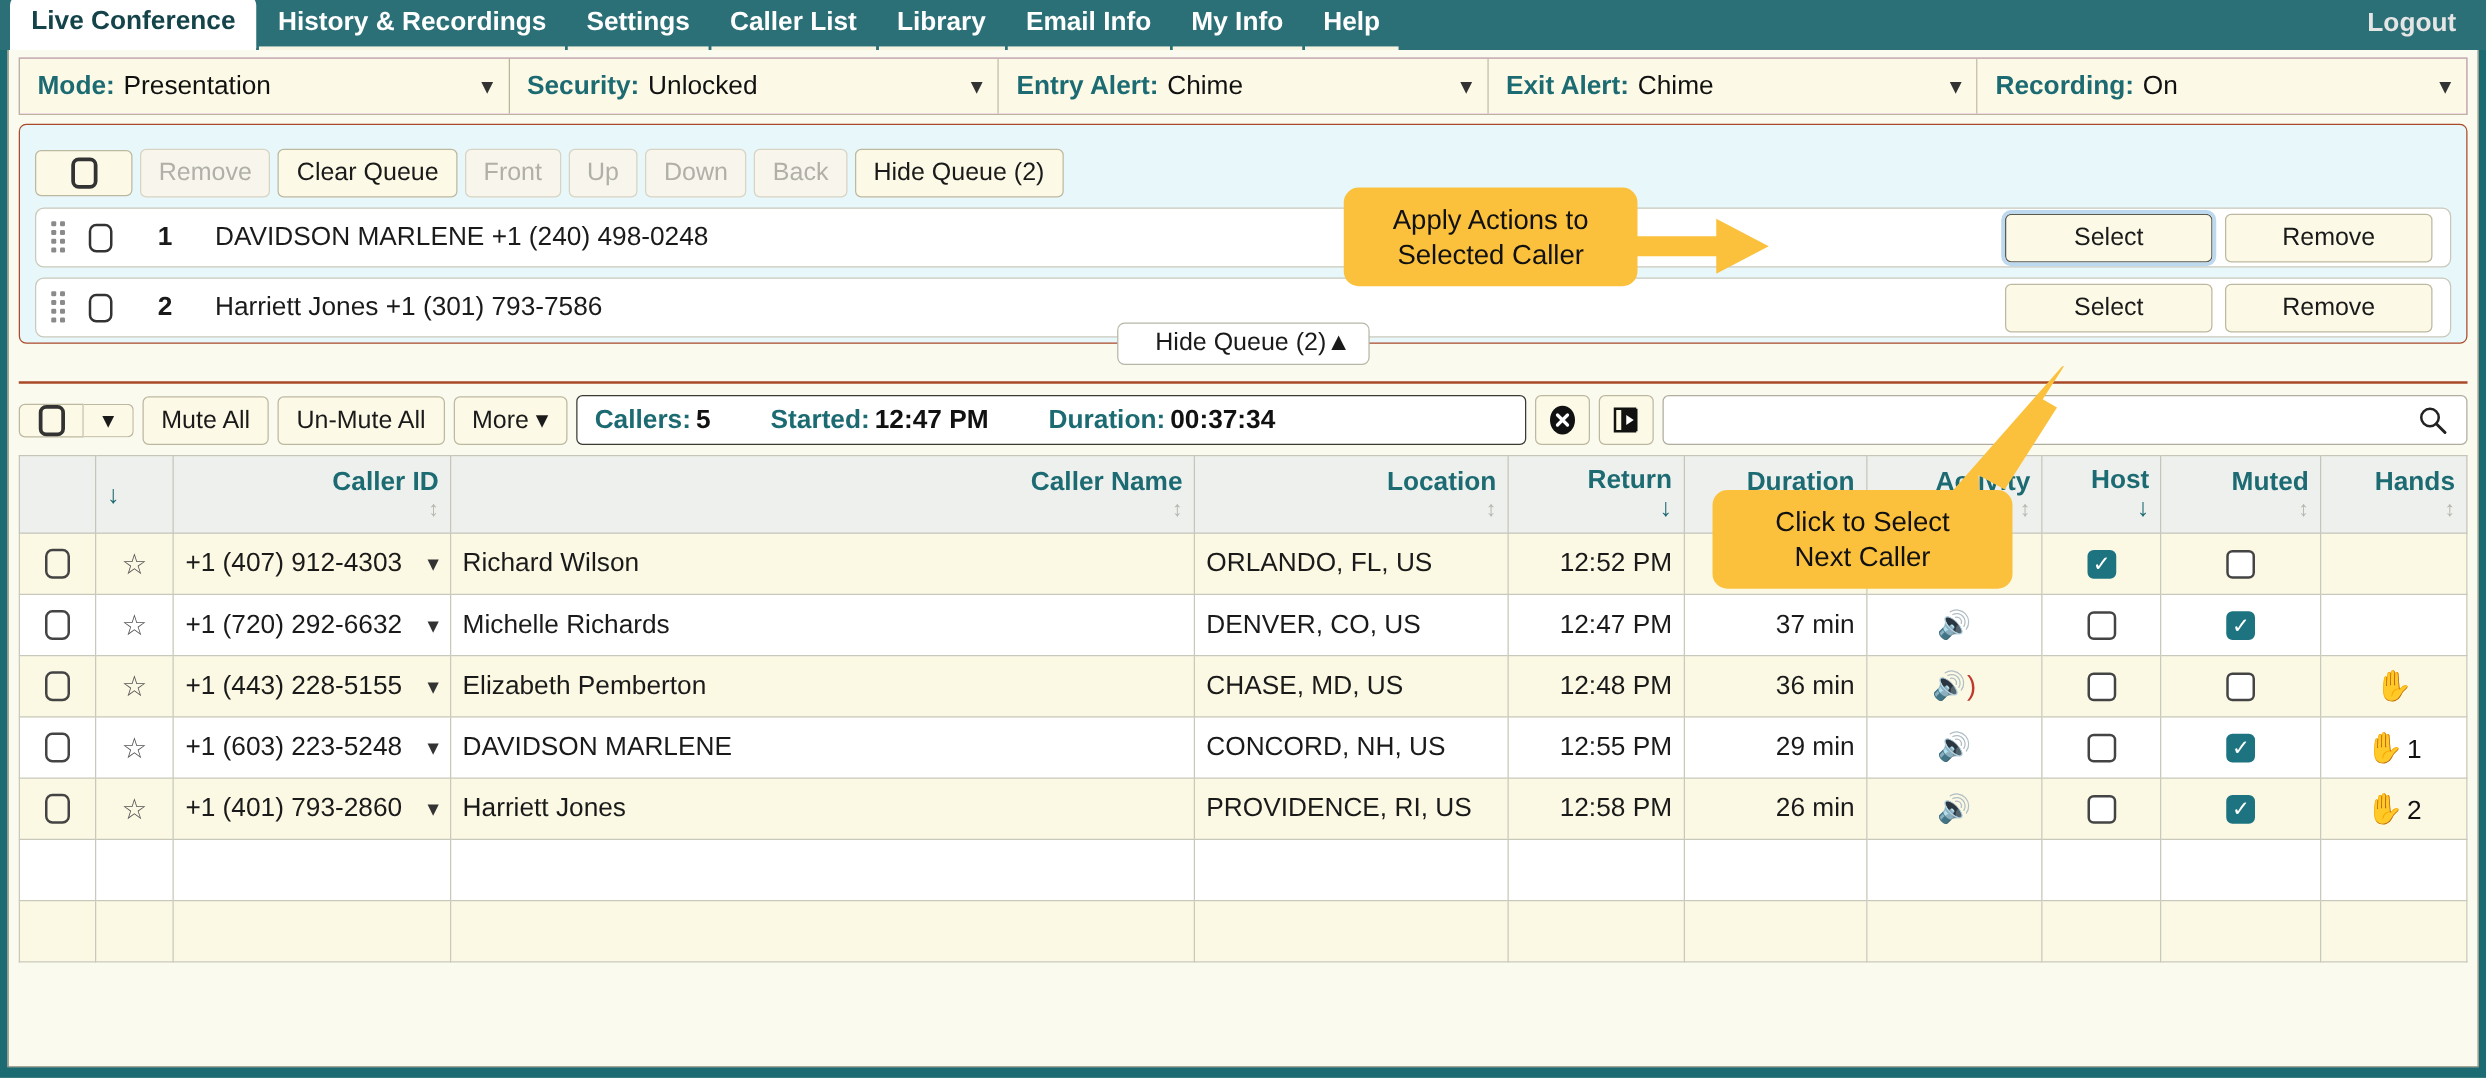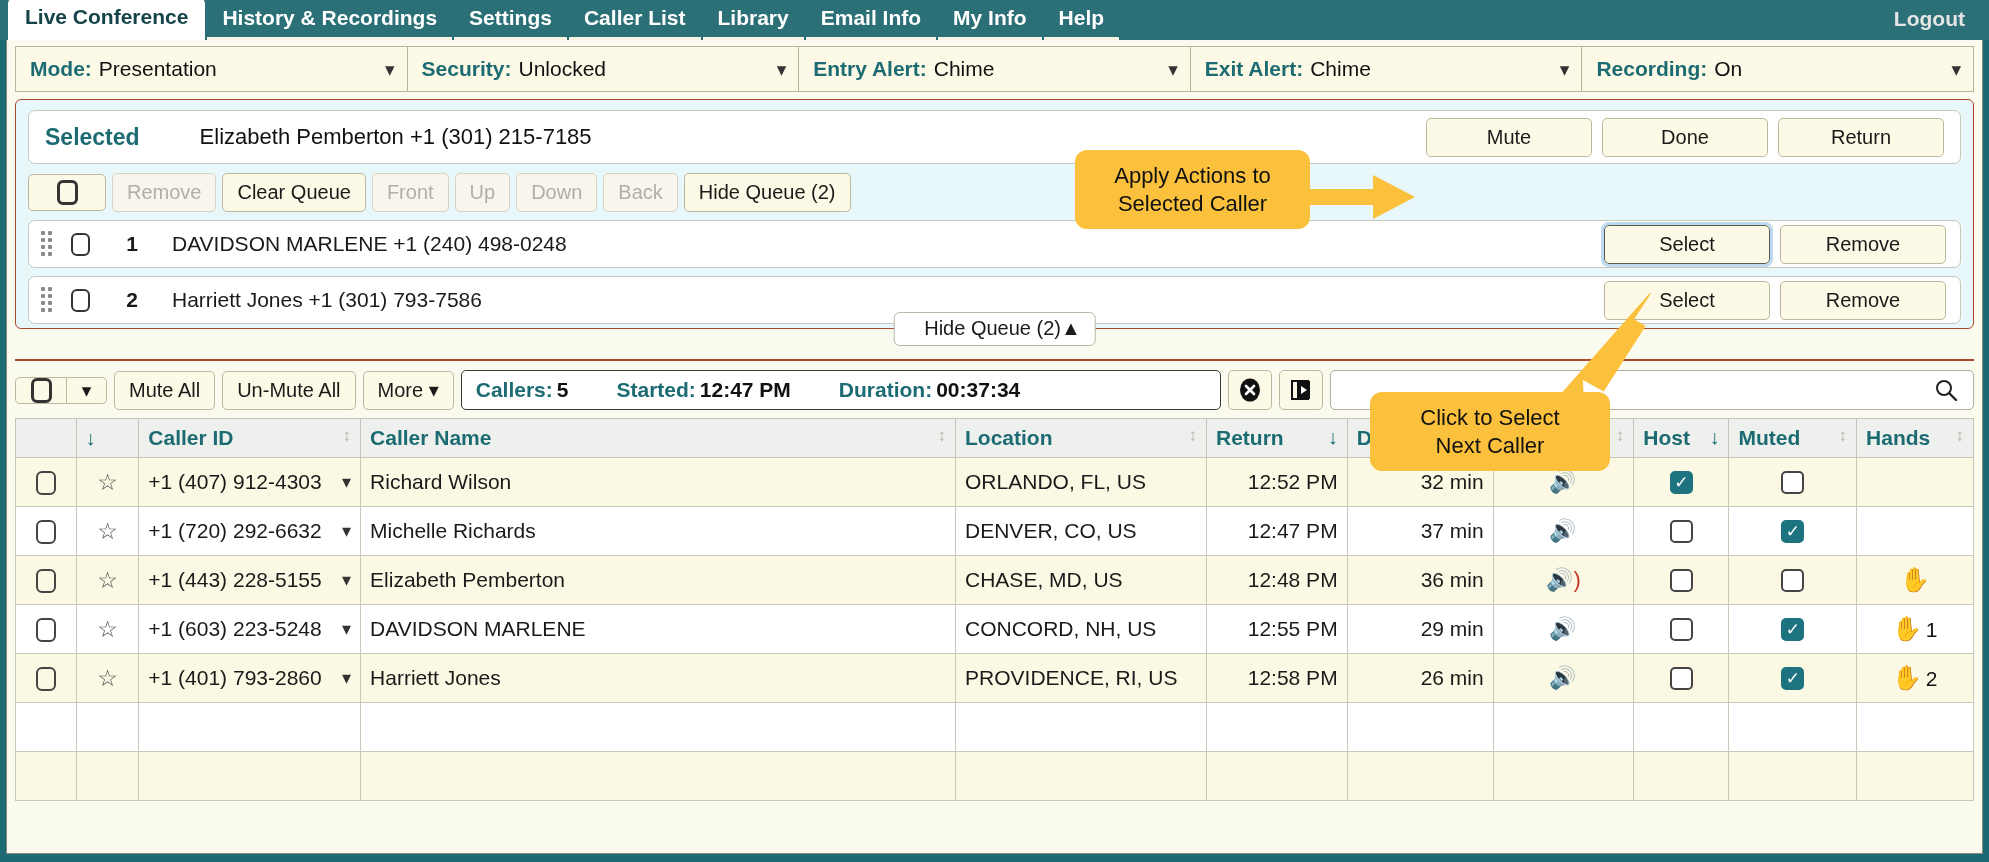--- a/index.html
+++ b/index.html
@@ -276,21 +276,21 @@
     background: #eef0ee;
     border: 1px solid #c5c5bb;
     color: #1d6b72;
     font-weight: bold;
     text-align: left;
     padding: 7px 9px;
     height: 38px;
     white-space: nowrap;
     font-size: 21px;
   }
-  table.callers th .sortwrap { display: flex; align-items: flex-start; }
+  table.callers th .sortwrap { display: flex; align-items: flex-end; flex-direction: column; }
   table.callers th .sorticon { margin-left: auto; color: #b6b6ae; font-size: 17px; }
   table.callers th .sorticon.active { color: #1d6b72; font-weight: bold; font-size: 20px; }
   table.callers td {
     border: 1px solid #c9c9bb;
     padding: 7px 9px;
     height: 49px;
     vertical-align: middle;
     overflow: hidden;
     white-space: nowrap;
   }
@@ -365,29 +365,20 @@
     </div>
     <div class="sel">
       <span class="lbl">Recording:</span>
       <span class="val">On</span>
       <span class="chev">▾</span>
     </div>
   </div>
 
   <div class="queue-panel">
 
-    <div class="selected-bar">
-      <span class="sel-label">Selected</span>
-      <span class="sel-name">Elizabeth Pemberton +1 (301) 215-7185</span>
-      <span class="sel-actions">
-        <button class="btn wide">Mute</button>
-        <button class="btn wide">Done</button>
-        <button class="btn wide">Return</button>
-      </span>
-    </div>
 
     <div class="queue-toolbar">
       <div class="cbbtn">
         <span class="cbox"></span>
       </div>
       <button class="btn disabled">Remove</button>
       <button class="btn">Clear Queue</button>
       <button class="btn disabled">Front</button>
       <button class="btn disabled">Up</button>
       <button class="btn disabled">Down</button>

